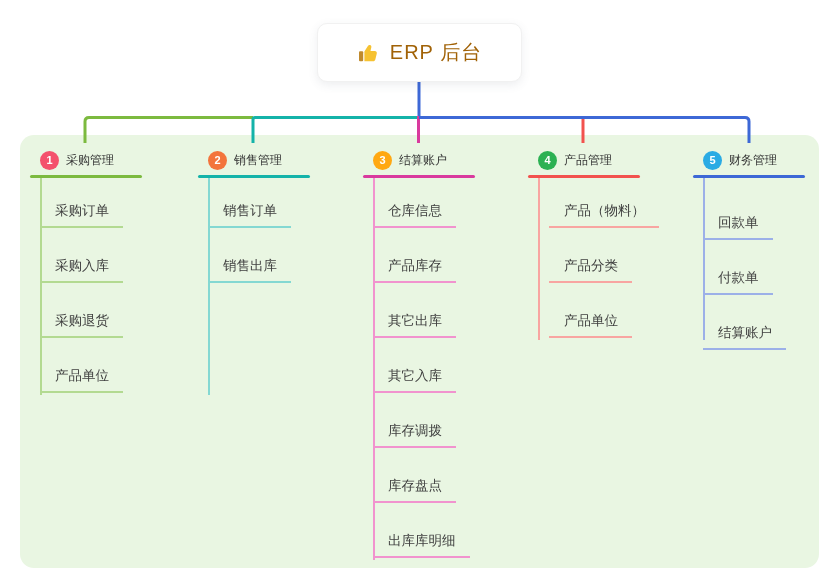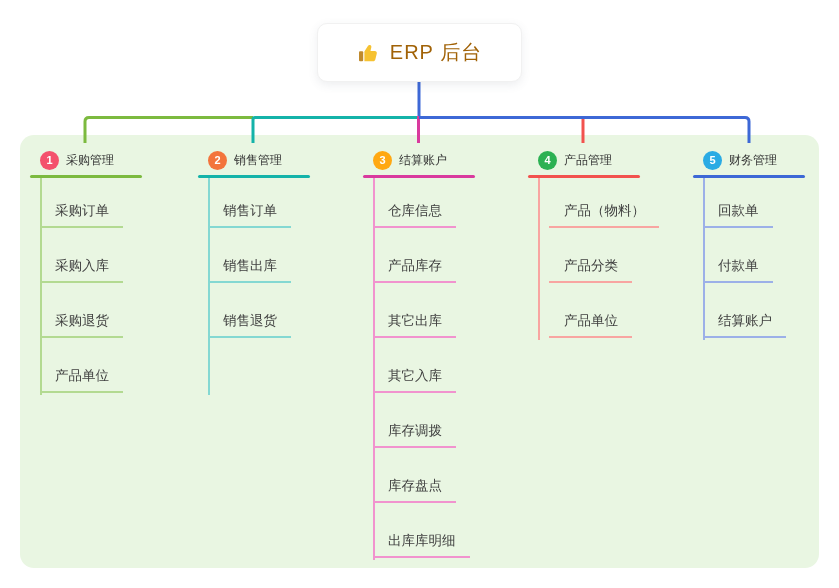--- a/index.html
+++ b/index.html
@@ -96,23 +96,20 @@
         </div>
         <div class="branch-underline" style="left: 198px; top: 175px; width: 112px; background: rgb(20, 179, 169);"></div>
         <div class="vline" style="left: 208px; top: 178px; height: 217px; background: rgb(132, 216, 210);"></div>
         <div class="child-rows" style="left: 208px; top: 173px;">
           <div class="child-row">
             <span class="child-pill" style="border-color: rgb(132, 216, 210);">销售订单</span>
           </div>
           <div class="child-row">
             <span class="child-pill" style="border-color: rgb(132, 216, 210);">销售出库</span>
           </div>
-          <div class="child-row">
-            <span class="child-pill" style="border-color: rgb(132, 216, 210);">销售退货</span>
-          </div>
         </div>
       </div>
       <div class="branch-col">
         <div class="branch-header" style="left: 373px; top: 148px;">
           <span class="badge" style="background: rgb(255, 168, 18);">3</span>
           <span class="branch-label">结算账户</span>
         </div>
         <div class="branch-underline" style="left: 363px; top: 175px; width: 112px; background: rgb(217, 58, 158);"></div>
         <div class="vline" style="left: 373px; top: 178px; height: 382px; background: rgb(241, 147, 206);"></div>
         <div class="child-rows" style="left: 373px; top: 173px;">
@@ -158,21 +155,21 @@
           </div>
         </div>
       </div>
       <div class="branch-col">
         <div class="branch-header" style="left: 703px; top: 148px;">
           <span class="badge" style="background: rgb(42, 171, 228);">5</span>
           <span class="branch-label">财务管理</span>
         </div>
         <div class="branch-underline" style="left: 693px; top: 175px; width: 112px; background: rgb(61, 104, 214);"></div>
         <div class="vline" style="left: 703px; top: 178px; height: 162px; background: rgb(156, 176, 232);"></div>
-        <div class="child-rows" style="left: 703px; top: 173px; text-align: right;">
+        <div class="child-rows" style="left: 703px; top: 185px; text-align: right;">
           <div class="child-row">
             <span class="child-pill" style="border-color: rgb(156, 176, 232);">回款单</span>
           </div>
           <div class="child-row">
             <span class="child-pill" style="border-color: rgb(156, 176, 232);">付款单</span>
           </div>
           <div class="child-row">
             <span class="child-pill" style="border-color: rgb(156, 176, 232);">结算账户</span>
           </div>
         </div>

